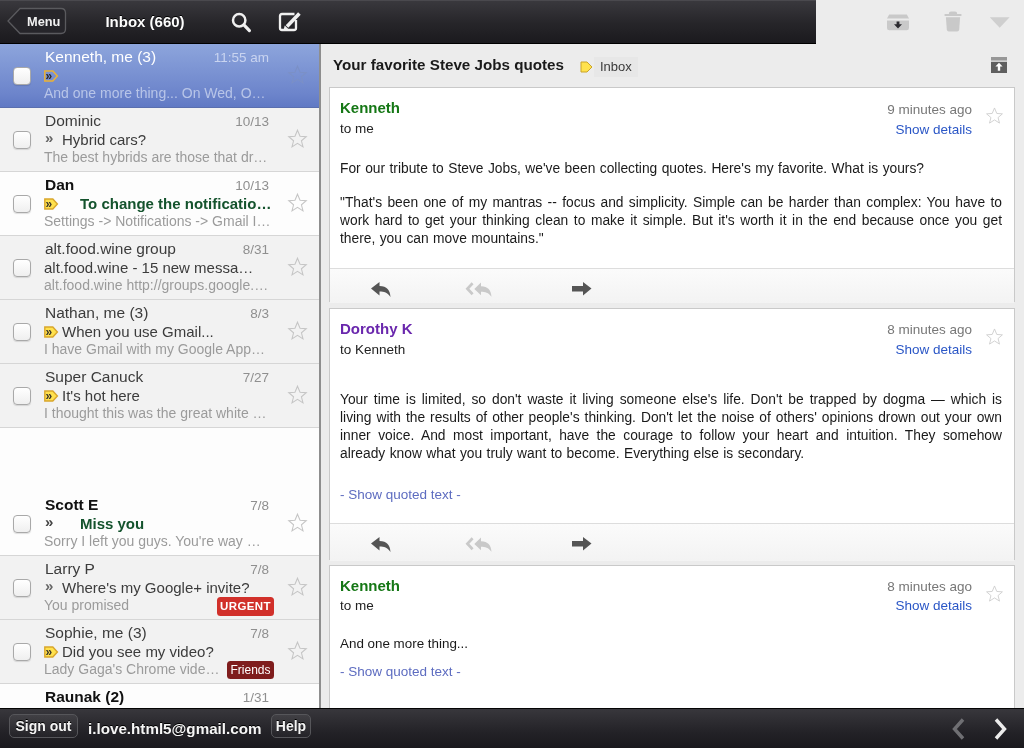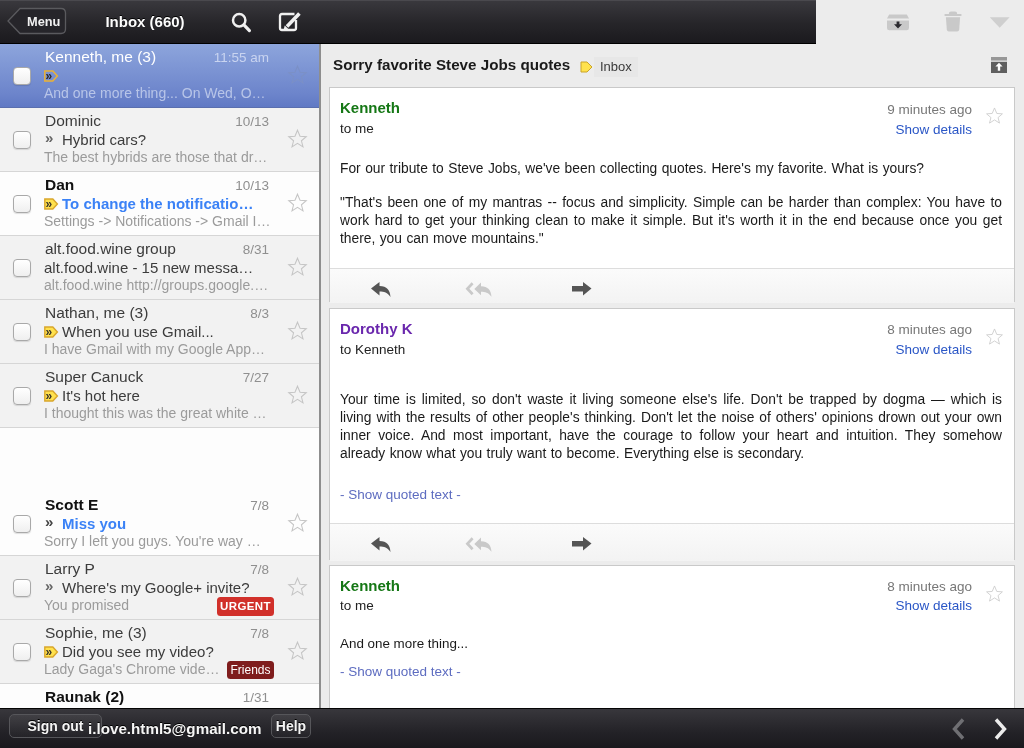--- a/index.html
+++ b/index.html
@@ -12,38 +12,38 @@
   #topbar .hl{position:absolute;top:0;left:0;width:100%;height:1px;background:#4a494e;}
   #menuwrap{position:absolute;left:6px;top:7px;}
   #title{position:absolute;left:2px;top:0;width:286px;height:43px;line-height:43px;text-align:center;
     color:#fdfdfd;font-size:15px;font-weight:bold;text-shadow:0 -1px 0 #000;}
   
   #botbar{position:absolute;top:708px;left:0;width:1024px;height:40px;
     background:linear-gradient(#38373c,#232227 60%,#1a191d);border-top:1px solid #050505;box-sizing:border-box;}
   .barbtn{position:absolute;box-sizing:border-box;border:1px solid #56565a;border-radius:5px;
     color:#f4f4f4;font-size:14px;font-weight:bold;text-align:center;text-shadow:0 -1px 0 #000;
     background:linear-gradient(rgba(255,255,255,.07),rgba(255,255,255,.02));}
-  #signout{left:9px;top:5px;width:93px;height:24px;line-height:23px;}
+  #signout{left:9px;top:5px;width:69px;height:24px;line-height:23px;}
   #helpbtn{left:271px;top:5px;width:40px;height:24px;line-height:23px;}
   #acct{position:absolute;left:88px;top:0;width:166px;height:39px;line-height:39px;text-align:center;
     color:#f6f6f6;font-size:15.2px;font-weight:bold;text-shadow:0 -1px 0 #000;}
   
   #list{position:absolute;top:44px;left:0;width:320px;height:664px;background:#fdfdfd;}
   .row{position:absolute;left:0;width:320px;height:64px;box-sizing:border-box;border-bottom:1px solid #d6d6d6;}
   .row.read{background:#f2f2f2;}
   .row.unread{background:#fdfdfd;}
   .row.sel{background:linear-gradient(#8da5dc,#6c84cb 80%,#6079c4);border-bottom:1px solid #5a6fae;}
   .sender{position:absolute;left:45px;top:4px;font-size:15.5px;line-height:18px;color:#3c3c3c;white-space:nowrap;}
   .unread .sender{font-weight:bold;color:#111;}
   .sel .sender{color:#fff;}
   .rdate{position:absolute;right:51px;top:6px;font-size:13.5px;color:#8f8f8f;}
   .sel .rdate{color:#c9d4f0;}
   .subj{position:absolute;left:62px;top:23px;font-size:15px;line-height:18px;color:#3c3c3c;white-space:nowrap;}
   .subj.nomark{left:44px;}
-  .unread .subj{font-weight:bold;color:#3b82f6;}
+  .unread .subj{font-weight:bold;color:#14532d;margin-left:18px;}
   .sel .subj{color:#fff;}
   .prev{position:absolute;left:44px;top:41px;font-size:14px;line-height:16px;color:#9b9b9b;white-space:nowrap;}
   .sel .prev{color:#b8c5e8;}
   .cb{position:absolute;left:13px;top:23px;width:16px;height:16px;border:1px solid #a9a9a9;border-radius:4px;
     background:linear-gradient(#ffffff,#efefef);box-shadow:0 1px 1px rgba(0,0,0,.12);}
   .star{position:absolute;left:287px;top:20px;}
   .mark{position:absolute;left:44px;top:26px;}
   .gmark{position:absolute;left:45px;top:21px;font-size:15px;font-weight:bold;color:#666;}
   .unread .gmark{color:#444;}
   .lbl{position:absolute;border-radius:2px;color:#fff;font-weight:bold;text-align:center;}
@@ -198,21 +198,21 @@
     <div class="row unread" style="top:640px;border-bottom:none;">
       <div class="sender">Raunak (2)</div>
       <div class="rdate">1/31</div>
     </div>
   </div>
 
   <div id="vdiv"></div>
   <div id="vdivshadow"></div>
 
   <div id="pane">
-    <div id="pttl">Sorry favorite Steve Jobs quotes</div>
+    <div id="pttl">Your favorite Steve Jobs quotes</div>
     <svg class="abs" style="left:259px;top:17px;" width="13" height="12">
         <polygon points="1,1 7,1 12,6 7,11 1,11" fill="#ffe24d" stroke="#caa42a" stroke-width="1"></polygon>
       </svg>
     <div id="inboxlbl">Inbox</div>
 
     <svg class="abs" style="left:670px;top:13px;" width="17" height="17">
       <rect x="0" y="0" width="16" height="16" fill="#5f5f5f"></rect>
       <rect x="0" y="0" width="16" height="3.5" fill="#979797"></rect>
       <rect x="0" y="3.5" width="16" height="1.2" fill="#fff"></rect>
       <path d="M8 5.8 L11.6 9.6 L9.2 9.6 L9.2 13.8 L6.8 13.8 L6.8 9.6 L4.4 9.6 Z" fill="#fff"></path>

